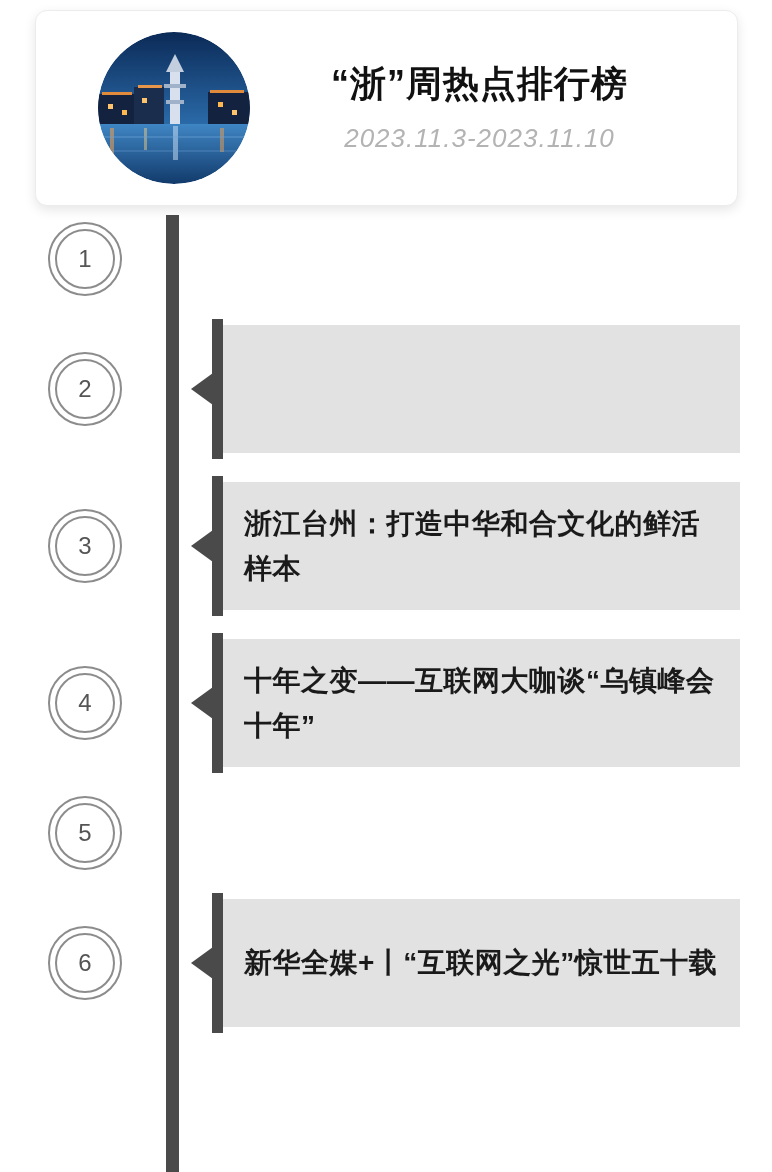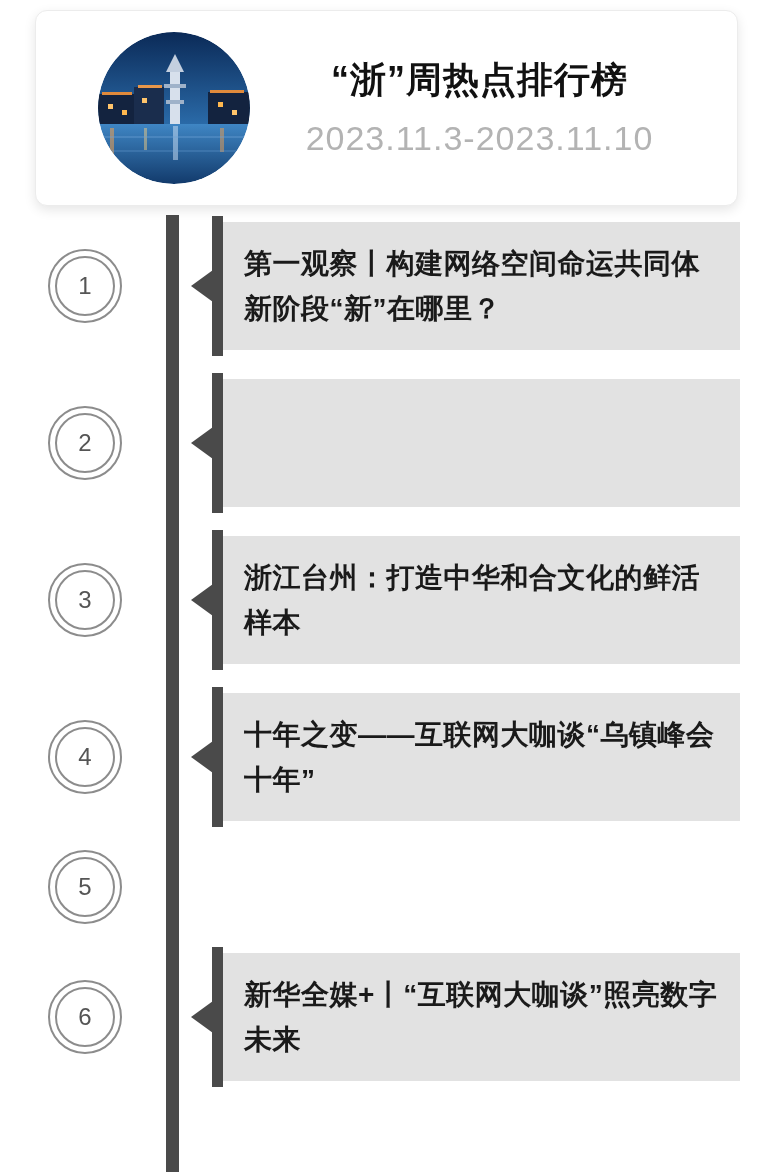--- a/index.html
+++ b/index.html
@@ -32,22 +32,23 @@
   }
   .photo-wrap svg{display:block;width:152px;height:152px;}
   .header-text{
     flex:1;text-align:center;padding-right:10px;
   }
   .header-title{
     font-size:36px;font-weight:bold;color:var(--title-color);
     letter-spacing:1px;line-height:1.2;
   }
   .header-date{
-    margin-top:18px;font-size:34px;color:var(--date-color);
+    margin-top:18px;font-size:26px;color:var(--date-color);
     letter-spacing:1px;
+    font-style:italic;
   }
 
   
   .timeline-bar{
     position:absolute;left:166px;top:215px;width:13px;height:957px;
     background:var(--dark);z-index:0;
   }
 
   
   .items{
@@ -156,25 +157,20 @@
 
 <div class="items" id="items">
   <div class="row">
     <div class="rank-col">
       <div class="rank-badge">
         <div class="rank-inner">
           <span class="rank-num">1</span>
         </div>
       </div>
     </div>
-    <div class="item-box">
-      <span class="arrow-left"></span>
-      <span class="accent-bar"></span>
-      <p class="item-title">第一观察丨构建网络空间命运共同体新阶段“新”在哪里？</p>
-    </div>
   </div>
 
   <div class="row">
     <div class="rank-col">
       <div class="rank-badge">
         <div class="rank-inner">
           <span class="rank-num">2</span>
         </div>
       </div>
     </div>
@@ -228,16 +224,16 @@
     <div class="rank-col">
       <div class="rank-badge">
         <div class="rank-inner">
           <span class="rank-num">6</span>
         </div>
       </div>
     </div>
     <div class="item-box">
       <span class="arrow-left"></span>
       <span class="accent-bar"></span>
-      <p class="item-title">新华全媒+丨“互联网大咖谈”照亮数字未来</p>
+      <p class="item-title">新华全媒+丨“互联网之光”惊世五十载</p>
     </div>
   </div>
 </div>
 
 </body></html>

